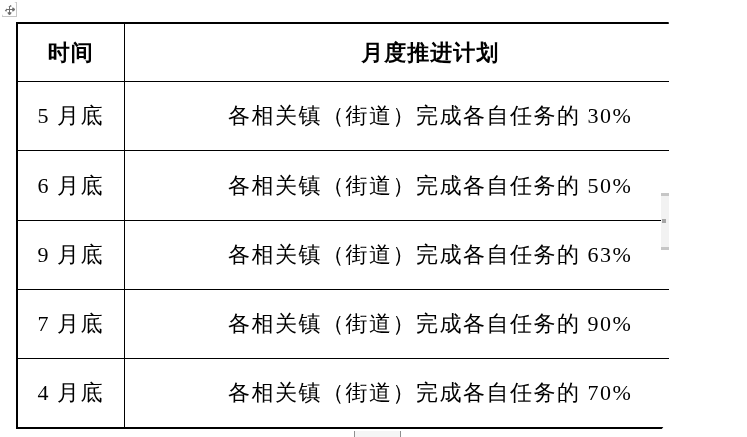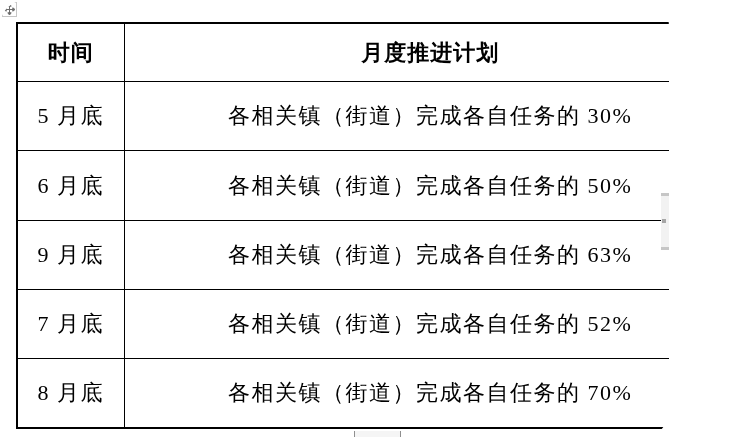--- a/index.html
+++ b/index.html
@@ -143,24 +143,24 @@
       <tr class="row">
         <td>6 月底</td>
         <td>各相关镇（街道）完成各自任务的 50%</td>
       </tr>
       <tr class="row">
         <td>9 月底</td>
         <td>各相关镇（街道）完成各自任务的 63%</td>
       </tr>
       <tr class="row">
         <td>7 月底</td>
-        <td>各相关镇（街道）完成各自任务的 52%</td>
+        <td>各相关镇（街道）完成各自任务的 90%</td>
       </tr>
       <tr class="row">
-        <td>8 月底</td>
+        <td>4 月底</td>
         <td>各相关镇（街道）完成各自任务的 70%</td>
       </tr>
     </tbody>
   </table>
 
   <div class="v-scroll">
     <div class="cap cap-top"></div>
     <div class="grip"></div>
     <div class="cap cap-bottom"></div>
   </div>

